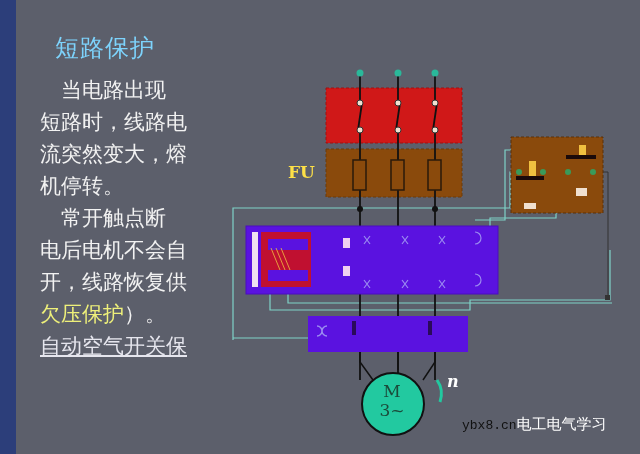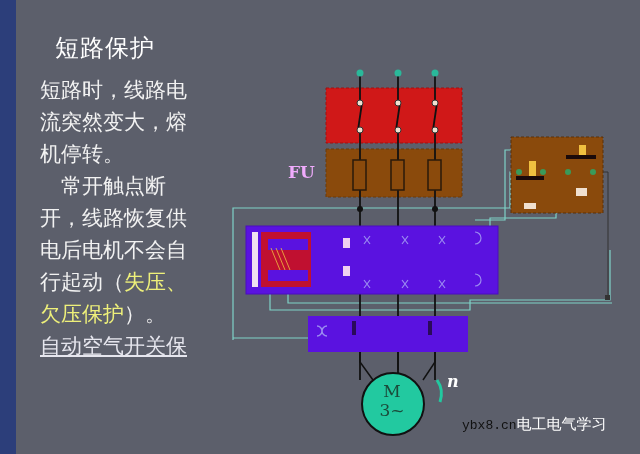--- a/index.html
+++ b/index.html
@@ -1,44 +1,44 @@
 <!DOCTYPE html>
 <html><head>
 <meta charset="utf-8">
 <style>
   html, body { margin: 0; padding: 0; }
   body { width: 640px; height: 454px; overflow: hidden; background: #5c5f6b; position: relative; font-family: "DejaVu Sans", sans-serif; }
   .left-strip { position: absolute; left: 0; top: 0; width: 16px; height: 454px; background: #2c3e7a; }
-  .title { position: absolute; left: 55px; top: 32px; font-size: 24px; color: #ffffff; letter-spacing: 1px; }
+  .title { position: absolute; left: 55px; top: 32px; font-size: 24px; color: #7dd3fc; letter-spacing: 1px; }
   .text-block { position: absolute; left: 40px; top: 74px; width: 185px; font-size: 21px; line-height: 32px; color: #f2f2f2; }
   .text-block p { margin: 0; }
   .hl { color: #eef07a; }
   .ul { text-decoration: underline; color: #e6e6ee; }
   svg.diagram { position: absolute; left: 0; top: 0; }
-  .fu-label { position: absolute; left: 288px; top: 162px; font-family: "DejaVu Serif", serif; font-weight: bold; font-size: 17px; color: #f0abfc; }
+  .fu-label { position: absolute; left: 288px; top: 162px; font-family: "DejaVu Serif", serif; font-weight: bold; font-size: 17px; color: #fde047; }
   .motor-label { position: absolute; left: 362px; top: 382px; width: 60px; text-align: center; font-family: "DejaVu Serif", serif; font-size: 17px; line-height: 19px; color: #1b4b3a; }
   .n-label { position: absolute; left: 447px; top: 372px; font-family: "DejaVu Serif", serif; font-style: italic; font-weight: bold; font-size: 16px; color: #ffffff; }
   .watermark { position: absolute; left: 462px; top: 415px; font-size: 15px; color: #ffffff; white-space: nowrap; font-family: Liberation Mono, monospace; }
   .watermark .site { color: #111; font-size: 13px; }
 </style>
 </head>
 <body>
 
 <div class="left-strip"></div>
 
 <div class="title">短路保护</div>
 
 <div class="text-block">
+  <p>　当电路出现</p>
   <p>短路时，线路电</p>
   <p>流突然变大，熔</p>
   <p>机停转。</p>
   <p>　常开触点断</p>
+  <p>电后电机不会自</p>
   <p>开，线路恢复供</p>
-  <p>电后电机不会自</p>
-  <p><span>行起动（</span><span class="hl">失压、</span></p>
   <p><span class="hl">欠压保护</span><span>）。</span></p>
   <p class="ul">自动空气开关保</p>
 
 </div>
 
 <svg class="diagram" width="640" height="454" viewBox="0 0 640 454">
 
   <g stroke="#7fd3c8" stroke-width="1.2" fill="none">
     <polyline points="233,340 233,208 510,208 510,172 517,172"></polyline>
     <polyline points="315,338 233,338"></polyline>

